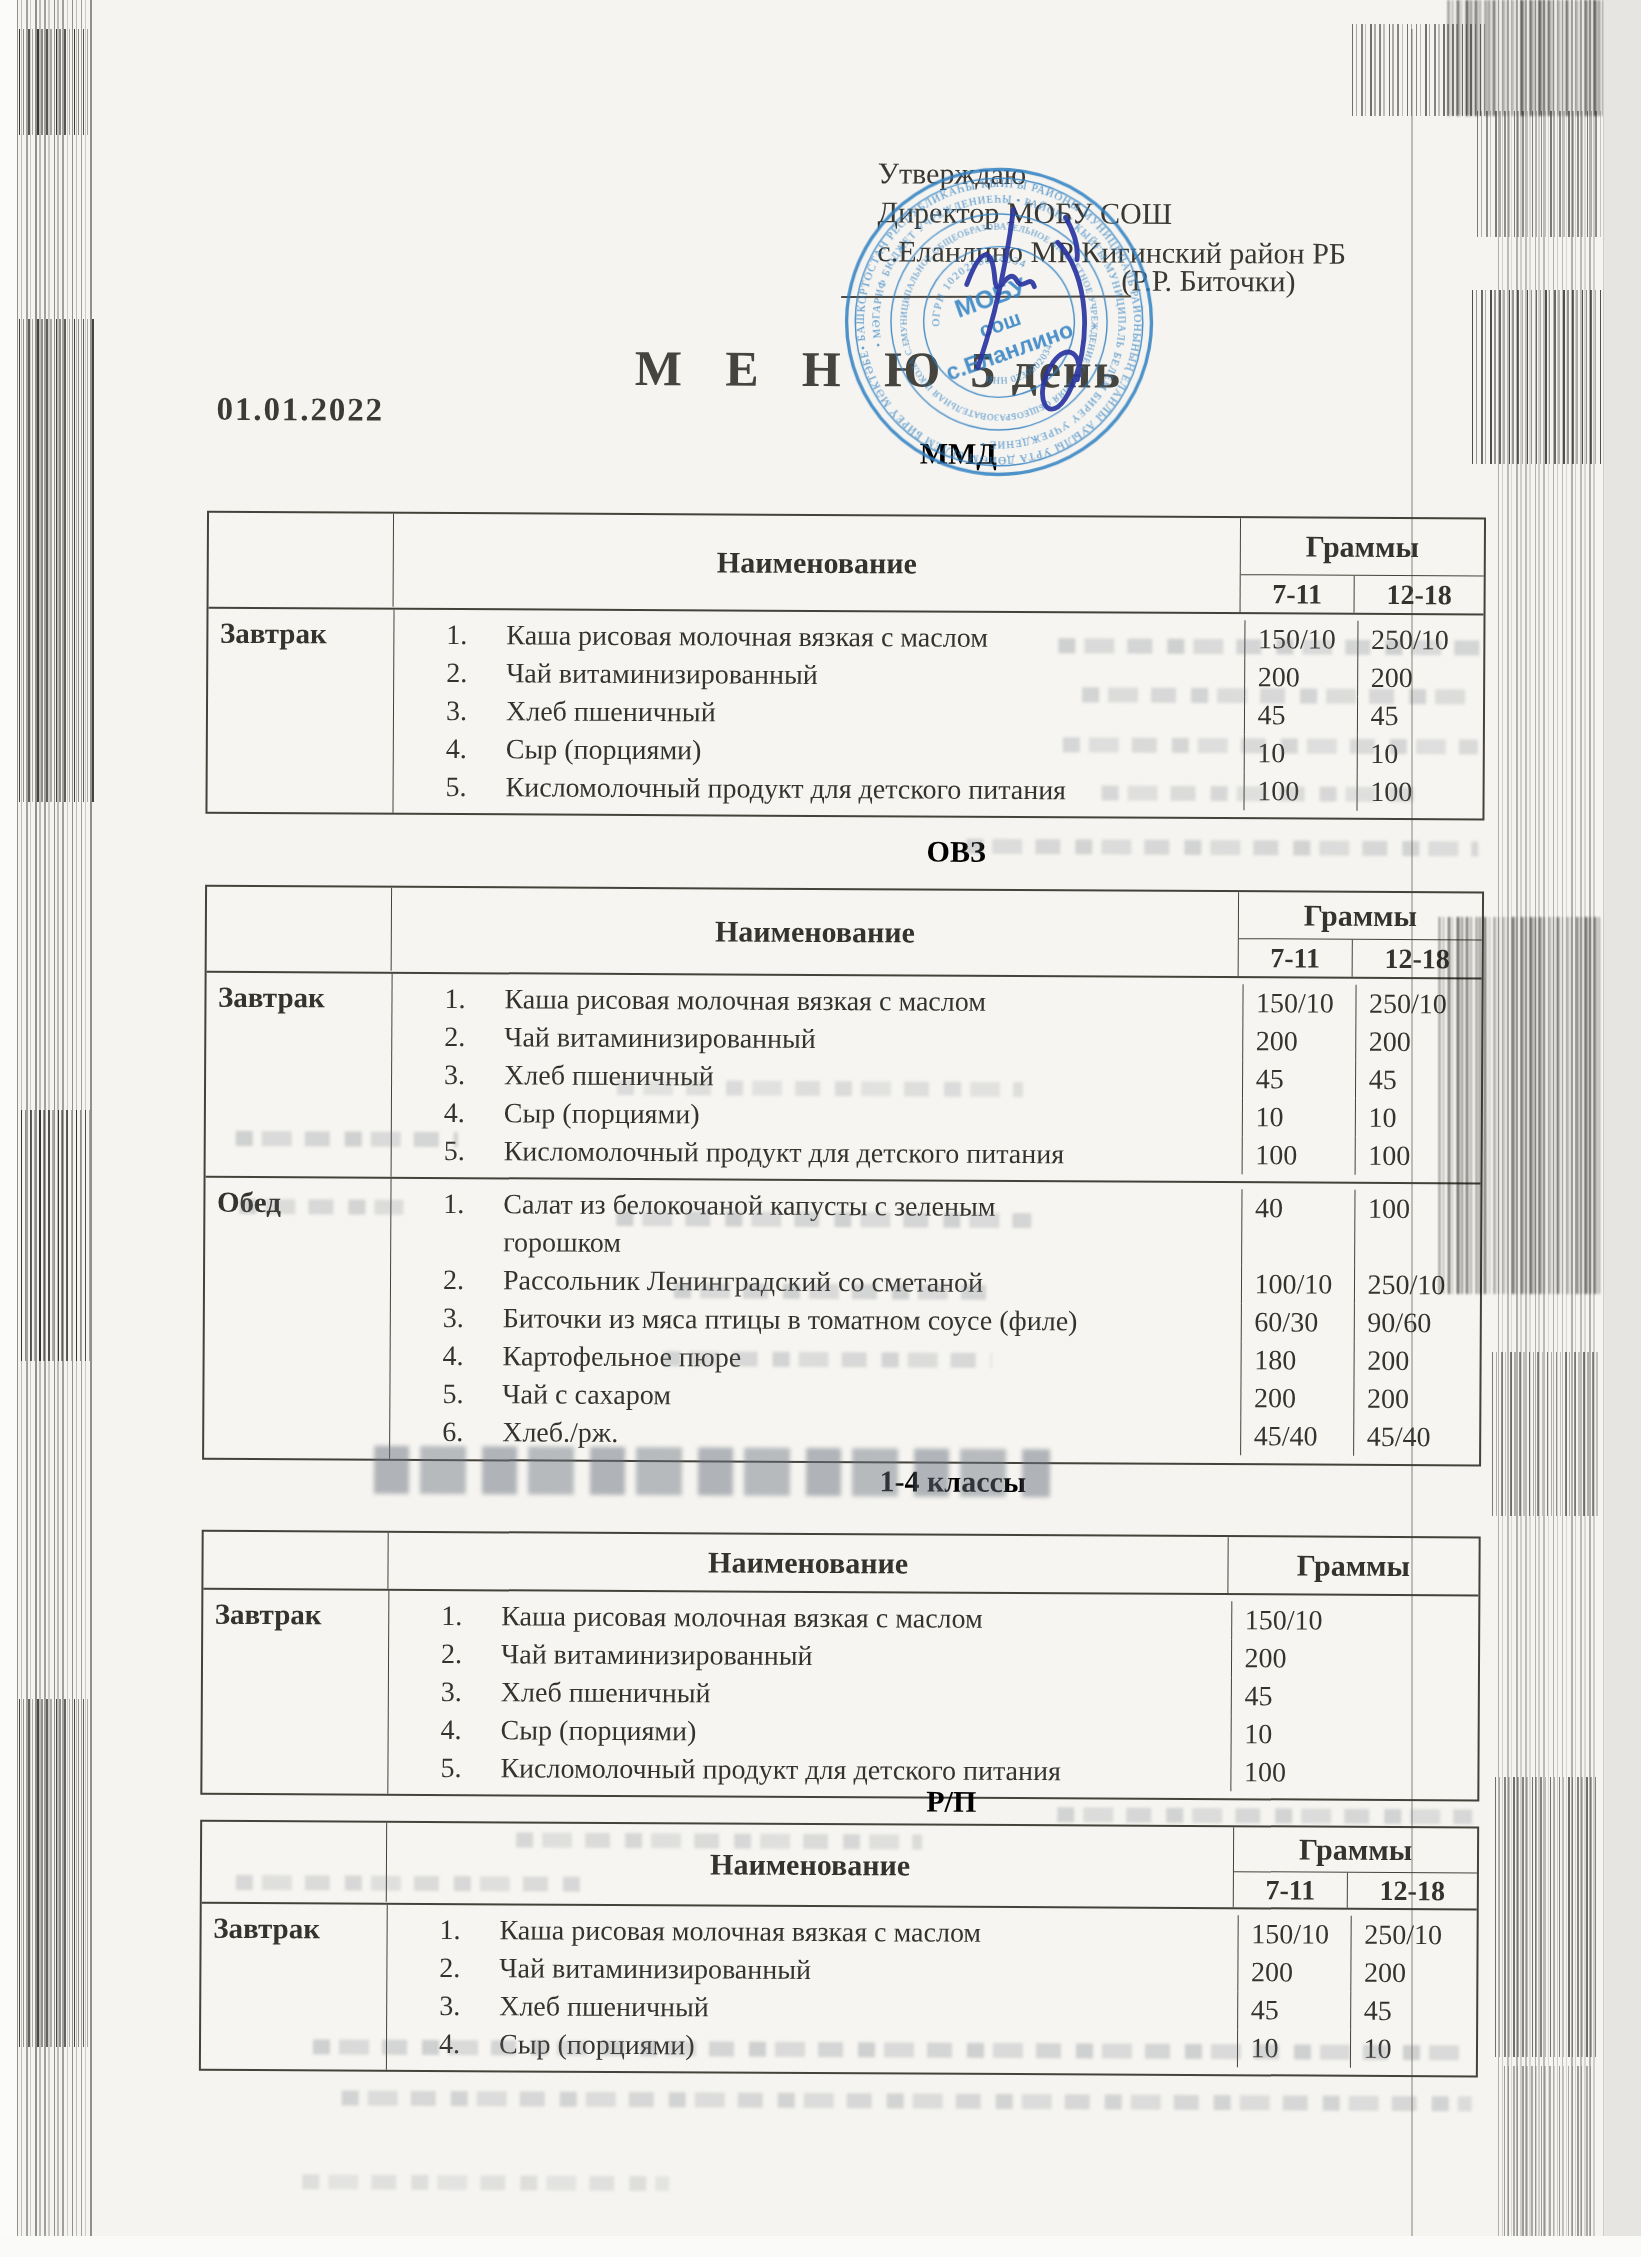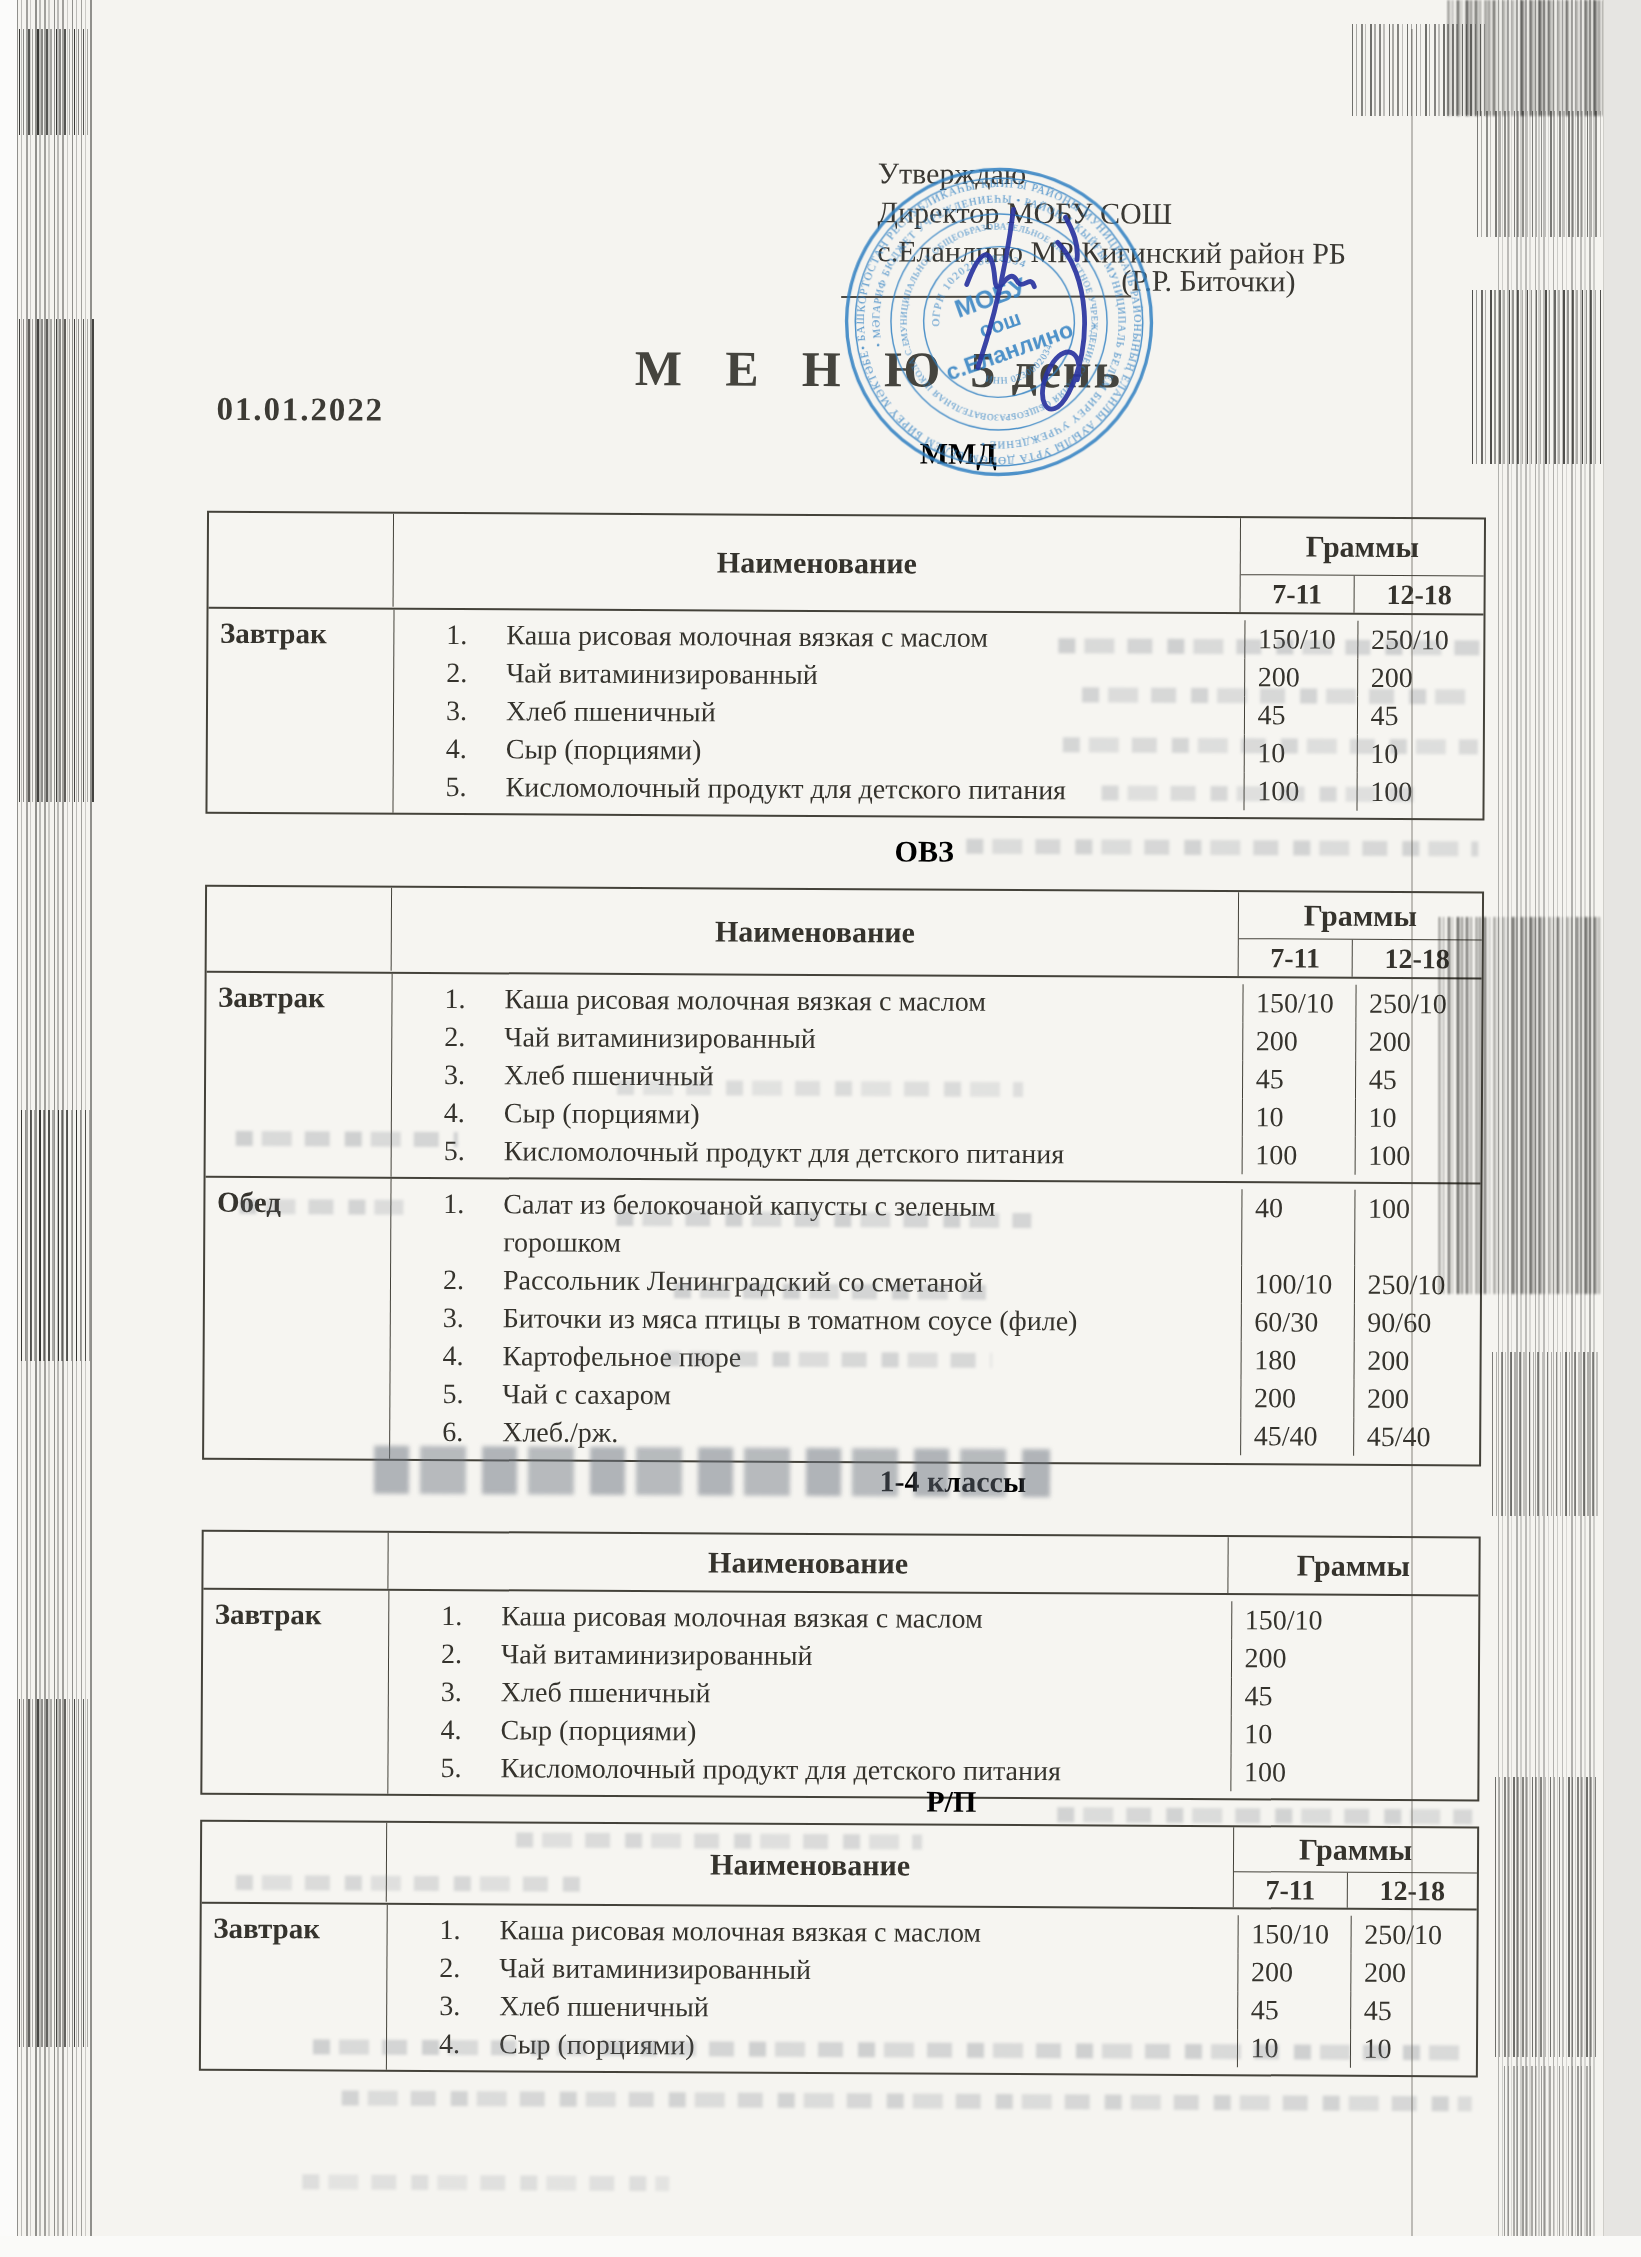--- a/index.html
+++ b/index.html
@@ -132,21 +132,21 @@
                 <div class="i-namecell" style="width: 850px; box-sizing: border-box;">
                   <div class="i-no">5.</div>
                   <div class="i-name">Кисломолочный продукт для детского питания</div>
                 </div>
                 <div class="i-g" style="width: 113px;">100</div>
                 <div class="i-g" style="width: 130px;">100</div>
               </div>
             </div>
           </div>
         </div>
-        <div class="abs section-label" style="left: 924px; top: 834px;">ОВЗ</div>
+        <div class="abs section-label" style="left: 956px; top: 834px;">ОВЗ</div>
         <div class="mtable" style="top: 888px;">
           <div class="mt-head">
             <div class="h-meal" style="width: 186px; height: 83px;"></div>
             <div class="h-name" style="width: 850px;">Наименование</div>
             <div class="h-grams-wrap" style="width: 243px;">
               <div class="g-top" style="height: 46px;">Граммы</div>
               <div class="g-ages">
                 <div class="g-age" style="width: 113px; height: 37px;">7-11</div>
                 <div class="g-age" style="width: 130px; height: 37px;">12-18</div>
               </div>

